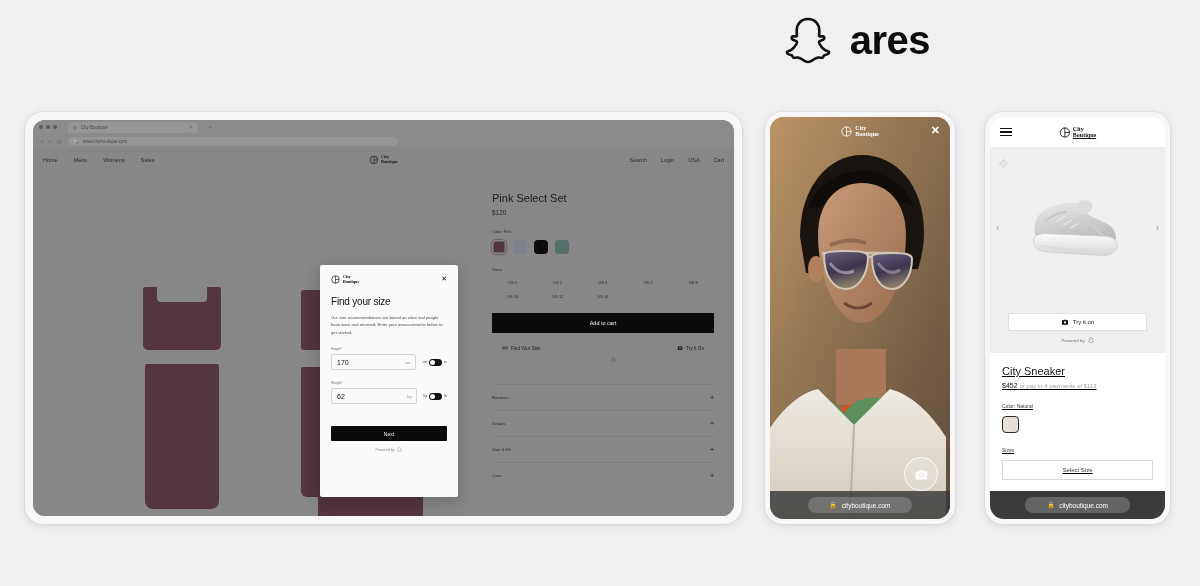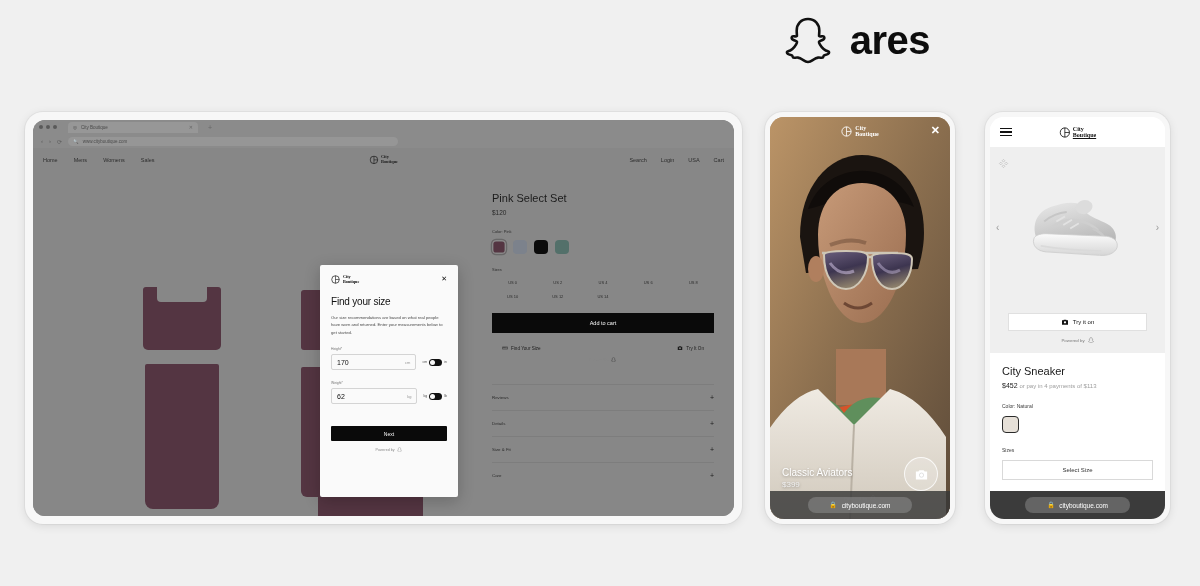--- a/index.html
+++ b/index.html
@@ -196,21 +196,21 @@
   .chev { position: absolute; top: 50%; transform: translateY(-50%); font-size: 10px; color: #9a9a9a; cursor: pointer; }
   .chev.l { left: 6px; } .chev.r { right: 6px; }
   .sneaker-wrap { position: absolute; left: 50%; top: 50%; transform: translate(-50%,-50%); }
   .tryon-wrap { background: #efefef; padding: 6px 18px 10px; }
   .btn-tryon {
     height: 18px; background: #fff; border: 1px solid #e0e0e0;
     display: flex; align-items: center; justify-content: center; gap: 4px;
     font-size: 6px; color: #111; cursor: pointer;
   }
   .sn-powered { display: flex; align-items: center; justify-content: center; gap: 3px; font-size: 4.4px; color: #7a7a7a; margin-top: 6px; }
-  .sn-body { padding: 12px 12px 0; background: #fff; }
+  .sn-body { padding: 12px 12px 0; background: #fff; text-decoration: underline; }
   .sn-title { font-size: 11px; color: #1a1a1a; }
   .sn-price { font-size: 7px; color: #1a1a1a; margin-top: 5px; }
   .sn-price .muted { color: #9d9d9d; font-size: 6px; }
   .sn-lbl { font-size: 5px; color: #3a3a3a; margin-top: 14px; }
   .sn-sw { width: 17px; height: 17px; border-radius: 4px; background: #e6e0d8; border: 1.2px solid #2a2a2a; margin-top: 7px; }
   .sn-select {
     margin-top: 7px; height: 20px; border: 1px solid #d9d9d9;
     display: flex; align-items: center; justify-content: center;
     font-size: 6px; color: #333; cursor: pointer;
   }
@@ -485,24 +485,20 @@
               <path d="M10 1.6v16.8M10 10h8.4" stroke="#fff" stroke-width="1.4"></path>
             </svg>
           <span style="display:flex;flex-direction:column;line-height:1.05">
             <b style="font-size:6px;font-family:'Liberation Serif',serif;color:#fff">City</b>
             <b style="font-size:6px;font-family:'Liberation Serif',serif;color:#fff">Boutique</b>
           </span>
         </span>
       </div>
       <span class="ar-close">✕</span>
 
-      <div class="ar-bottom">
-        <div class="ar-name">Classic Aviators</div>
-        <div class="ar-price">$399</div>
-      </div>
 
       <div class="shutter">
         <svg width="15" height="15" viewBox="0 0 24 24">
             <path d="M3 7h4l1.5-2h7L17 7h4v13H3z" fill="#fff"></path>
             <circle cx="12" cy="13" r="3.4" fill="rgba(255,255,255,.25)" stroke="#d8d8d8" stroke-width="1.2"></circle>
           </svg>
       </div>
 
       <div class="ar-powered">
         <span>Powered by</span>

